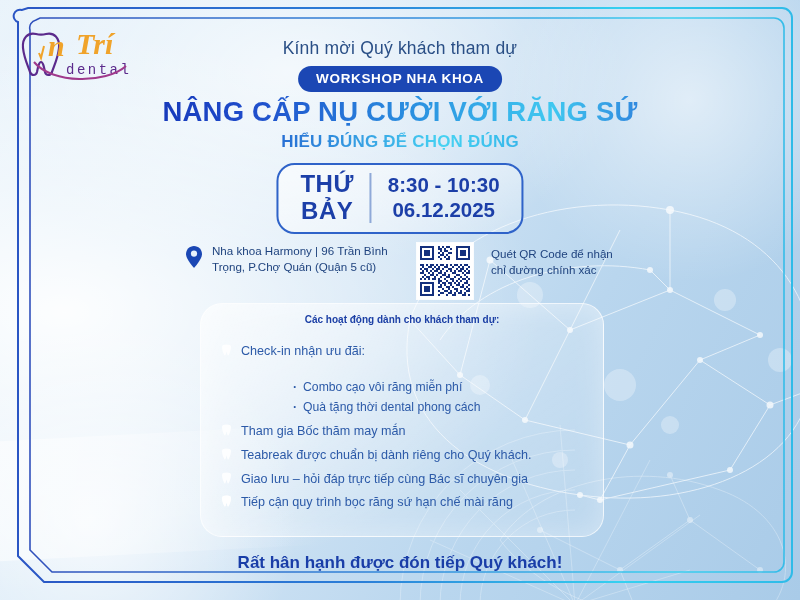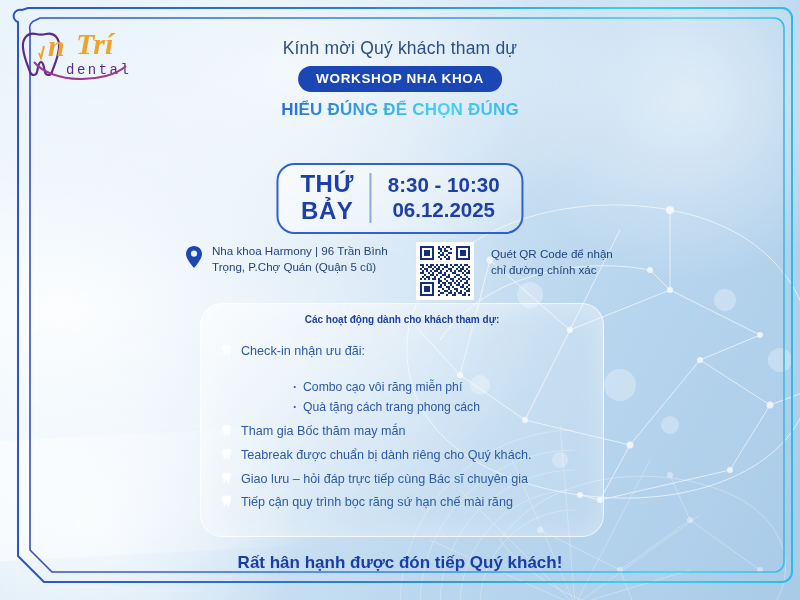--- a/index.html
+++ b/index.html
@@ -277,20 +277,21 @@
       <text x="62" y="32" font-family="'Liberation Serif',serif" font-style="italic" font-size="30" font-weight="bold" fill="#f0a32a">Trí</text>
       <text x="52" y="52" font-family="'Liberation Mono',monospace" font-size="14" letter-spacing="2.5" fill="#5b2a8c">dental</text>
       <path d="M20 40 C38 62 92 62 112 44" fill="none" stroke="#a03a8c" stroke-width="2"></path>
     </g>
   </svg>
 
   <div id="invite">Kính mời Quý khách tham dự</div>
   <div id="badge">WORKSHOP NHA KHOA</div>
 
   <div id="headline">
+    <span class="l1">NÂNG CẤP NỤ CƯỜI VỚI RĂNG SỨ</span>
     <span class="l2">HIỂU ĐÚNG ĐỂ CHỌN ĐÚNG</span>
   </div>
 
   <div id="datebox">
     <div class="day">
       <div>THỨ</div>
       <div>BẢY</div>
     </div>
     <div class="sep"></div>
     <div class="when">
@@ -462,21 +463,21 @@
 
     <ul id="acts">
 
       <li>
         <svg class="tooth" width="11" height="13" viewBox="0 0 11 13">
           <path d="M1 3 C1 1 2.5 0.4 5.5 0.4 C8.5 0.4 10 1 10 3 C10 6 8.8 8.5 8 10.6 C7.6 11.8 6.6 11.8 6.3 10.6 L5.5 7.6 L4.7 10.6 C4.4 11.8 3.4 11.8 3 10.6 C2.2 8.5 1 6 1 3 Z" fill="#ffffff" opacity=".85"></path>
         </svg>
         <span>Check-in nhận ưu đãi:</span>
         <ul class="sub">
           <li>Combo cạo vôi răng miễn phí</li>
-          <li>Quà tặng cách trang phong cách</li>
+          <li>Quà tặng thời dental phong cách</li>
         </ul>
       </li>
 
       <li>
         <svg class="tooth" width="11" height="13" viewBox="0 0 11 13">
           <path d="M1 3 C1 1 2.5 0.4 5.5 0.4 C8.5 0.4 10 1 10 3 C10 6 8.8 8.5 8 10.6 C7.6 11.8 6.6 11.8 6.3 10.6 L5.5 7.6 L4.7 10.6 C4.4 11.8 3.4 11.8 3 10.6 C2.2 8.5 1 6 1 3 Z" fill="#ffffff" opacity=".85"></path>
         </svg>
         <span>Tham gia Bốc thăm may mắn</span>
       </li>
 

